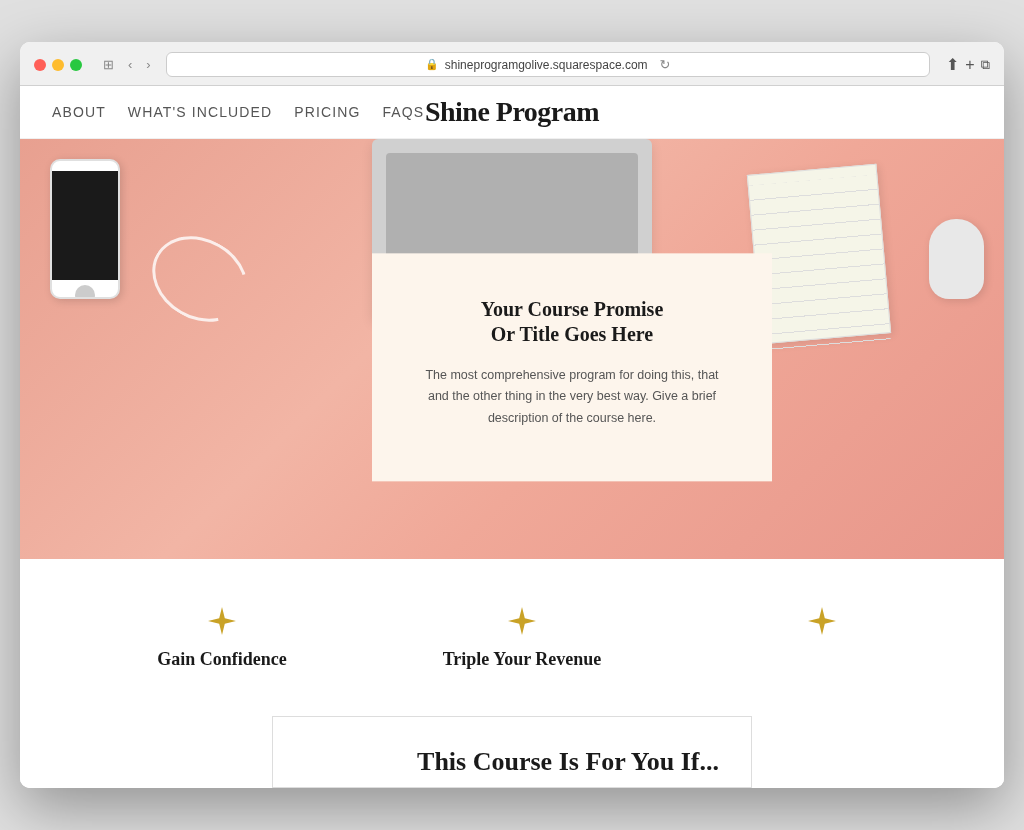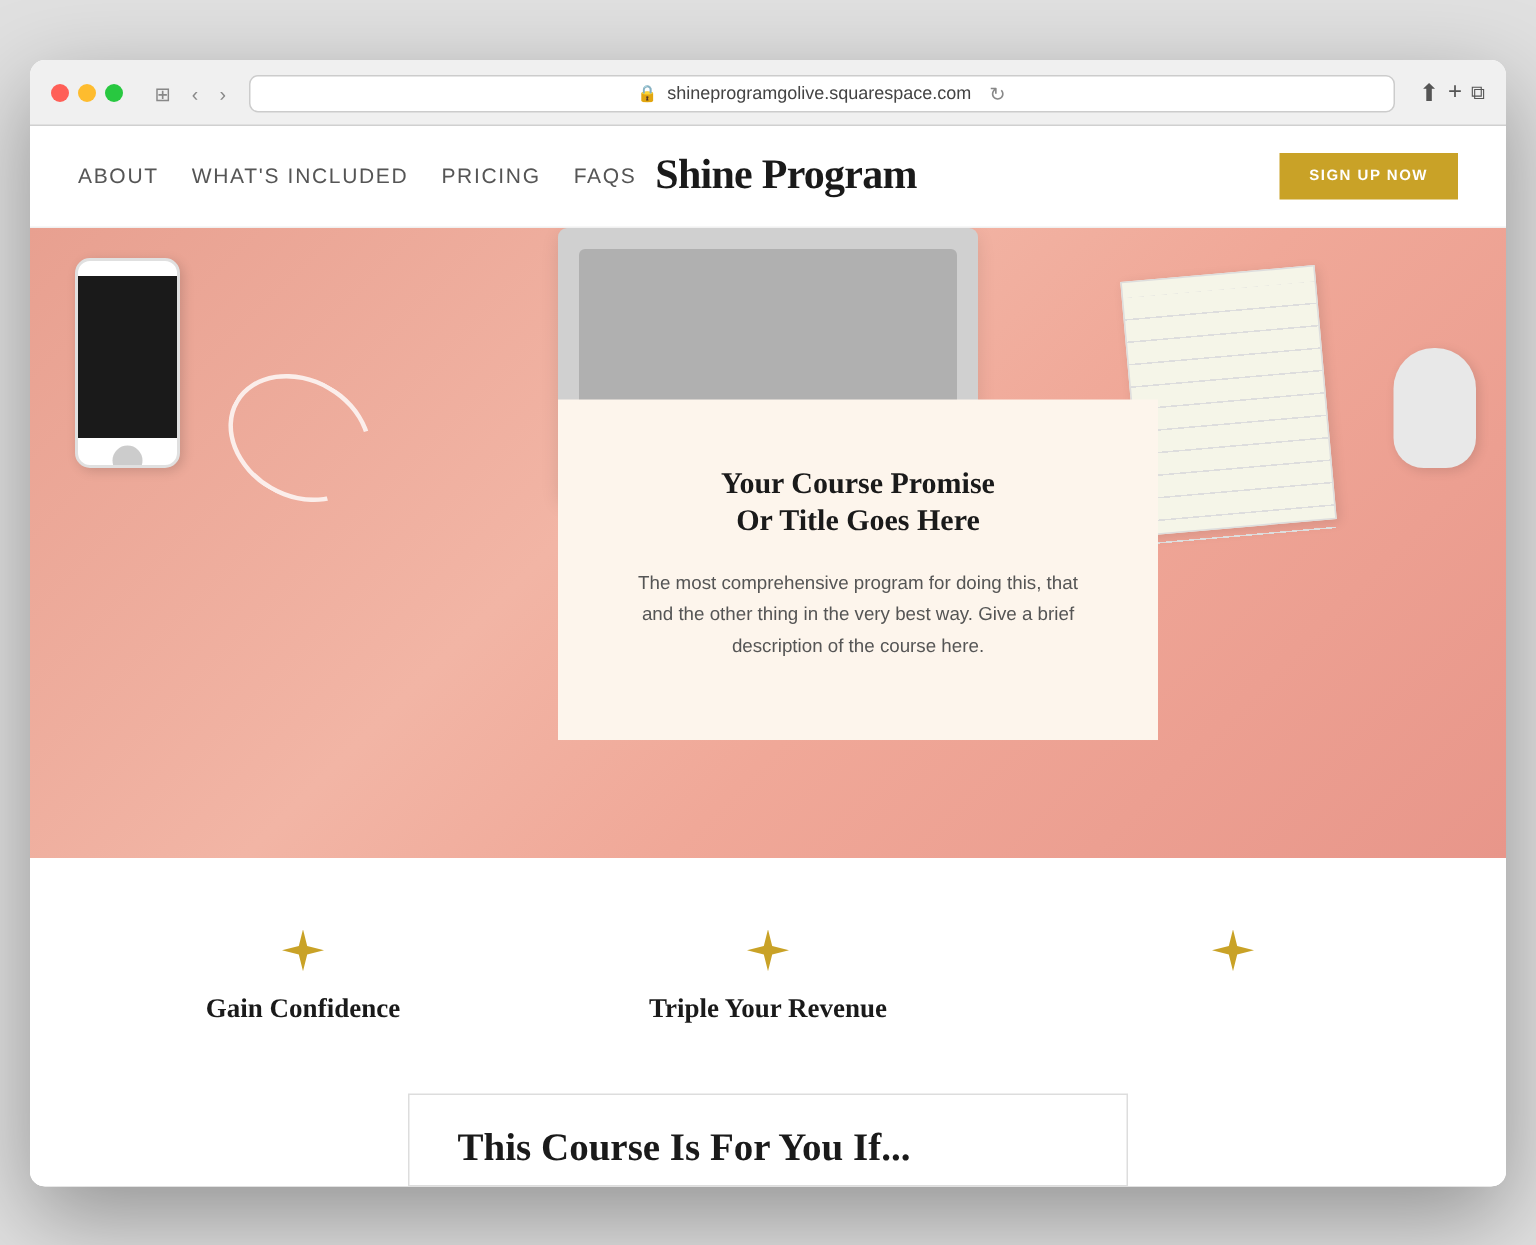--- a/index.html
+++ b/index.html
@@ -130,21 +130,20 @@
 
     .nav-brand {
       position: absolute;
       left: 50%;
       transform: translateX(-50%);
       font-family: Georgia, serif;
       font-size: 28px;
       font-weight: bold;
       color: #1a1a1a;
       letter-spacing: -0.5px;
-      margin-left: 12px;
     }
 
     .nav-cta {
       margin-left: auto;
       background: #c9a227;
       color: #fff;
       border: none;
       padding: 10px 20px;
       font-size: 10px;
       letter-spacing: 0.1em;
@@ -308,21 +307,21 @@
       text-transform: uppercase;
       cursor: pointer;
       font-family: -apple-system, Arial, sans-serif;
       font-weight: 600;
     }
 
     
     .features-section {
       padding: 48px 32px 36px;
       display: flex;
-      justify-content: space-between;
+      justify-content: flex-end;
       gap: 0;
       background: #fff;
     }
 
     .feature-item {
       flex: 1;
       max-width: 300px;
       text-align: center;
       padding: 0 20px;
     }
@@ -356,22 +355,22 @@
     .course-section {
       padding: 10px 32px 0;
       display: flex;
       justify-content: center;
       background: #fff;
     }
 
     .course-box {
       border: 1.5px solid #ddd;
       width: 480px;
-      padding: 20px 32px 10px;
-      text-align: left;
+      padding: 30px 32px 10px;
+      text-align: right;
     }
 
     .course-box-title {
       font-family: Georgia, serif;
       font-size: 26px;
       font-weight: bold;
       color: #1a1a1a;
     }
   </style>
 </head>
@@ -405,21 +404,20 @@
   <div class="page-content">
 
     <nav class="navbar">
       <div class="nav-links">
         <a class="nav-link">ABOUT</a>
         <a class="nav-link">WHAT'S INCLUDED</a>
         <a class="nav-link">PRICING</a>
         <a class="nav-link">FAQS</a>
       </div>
       <div class="nav-brand">Shine Program</div>
-      <button class="nav-cta">SIGN UP NOW</button>
     </nav>
 
     <div class="hero-section">
       <div class="hero-bg"></div>
 
       <div class="desk-phone"></div>
       <div class="desk-laptop"></div>
       <div class="desk-notebook"></div>
       <div class="desk-mouse"></div>
       <div class="desk-earphones"></div>

